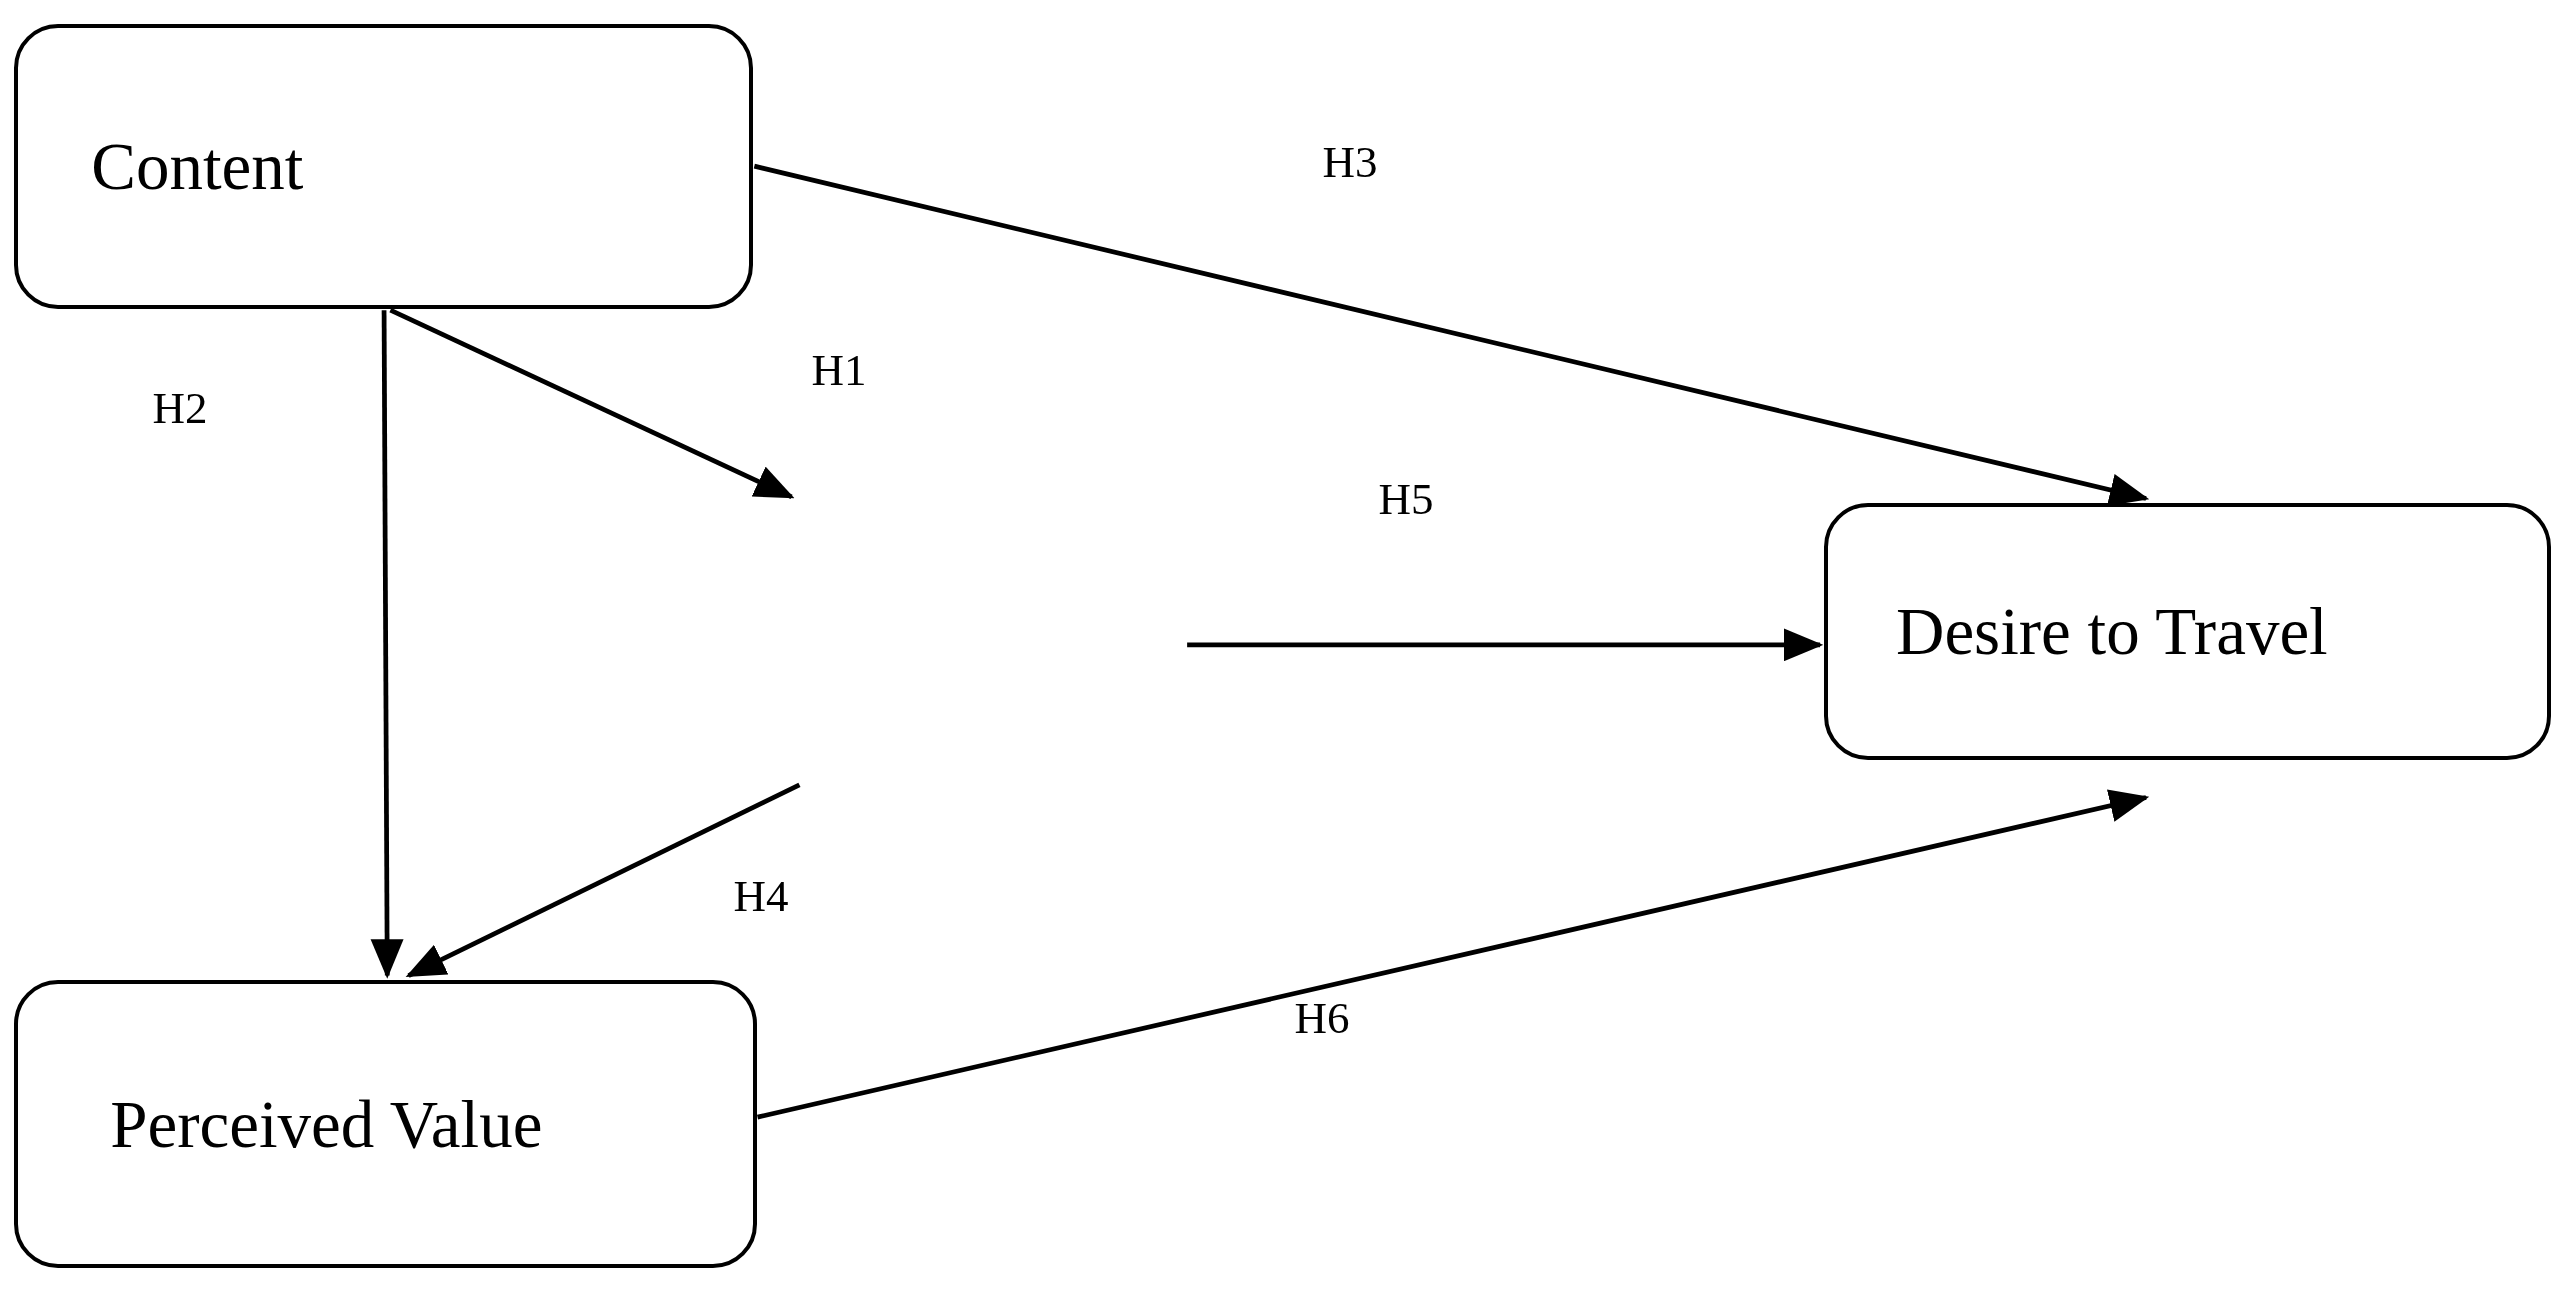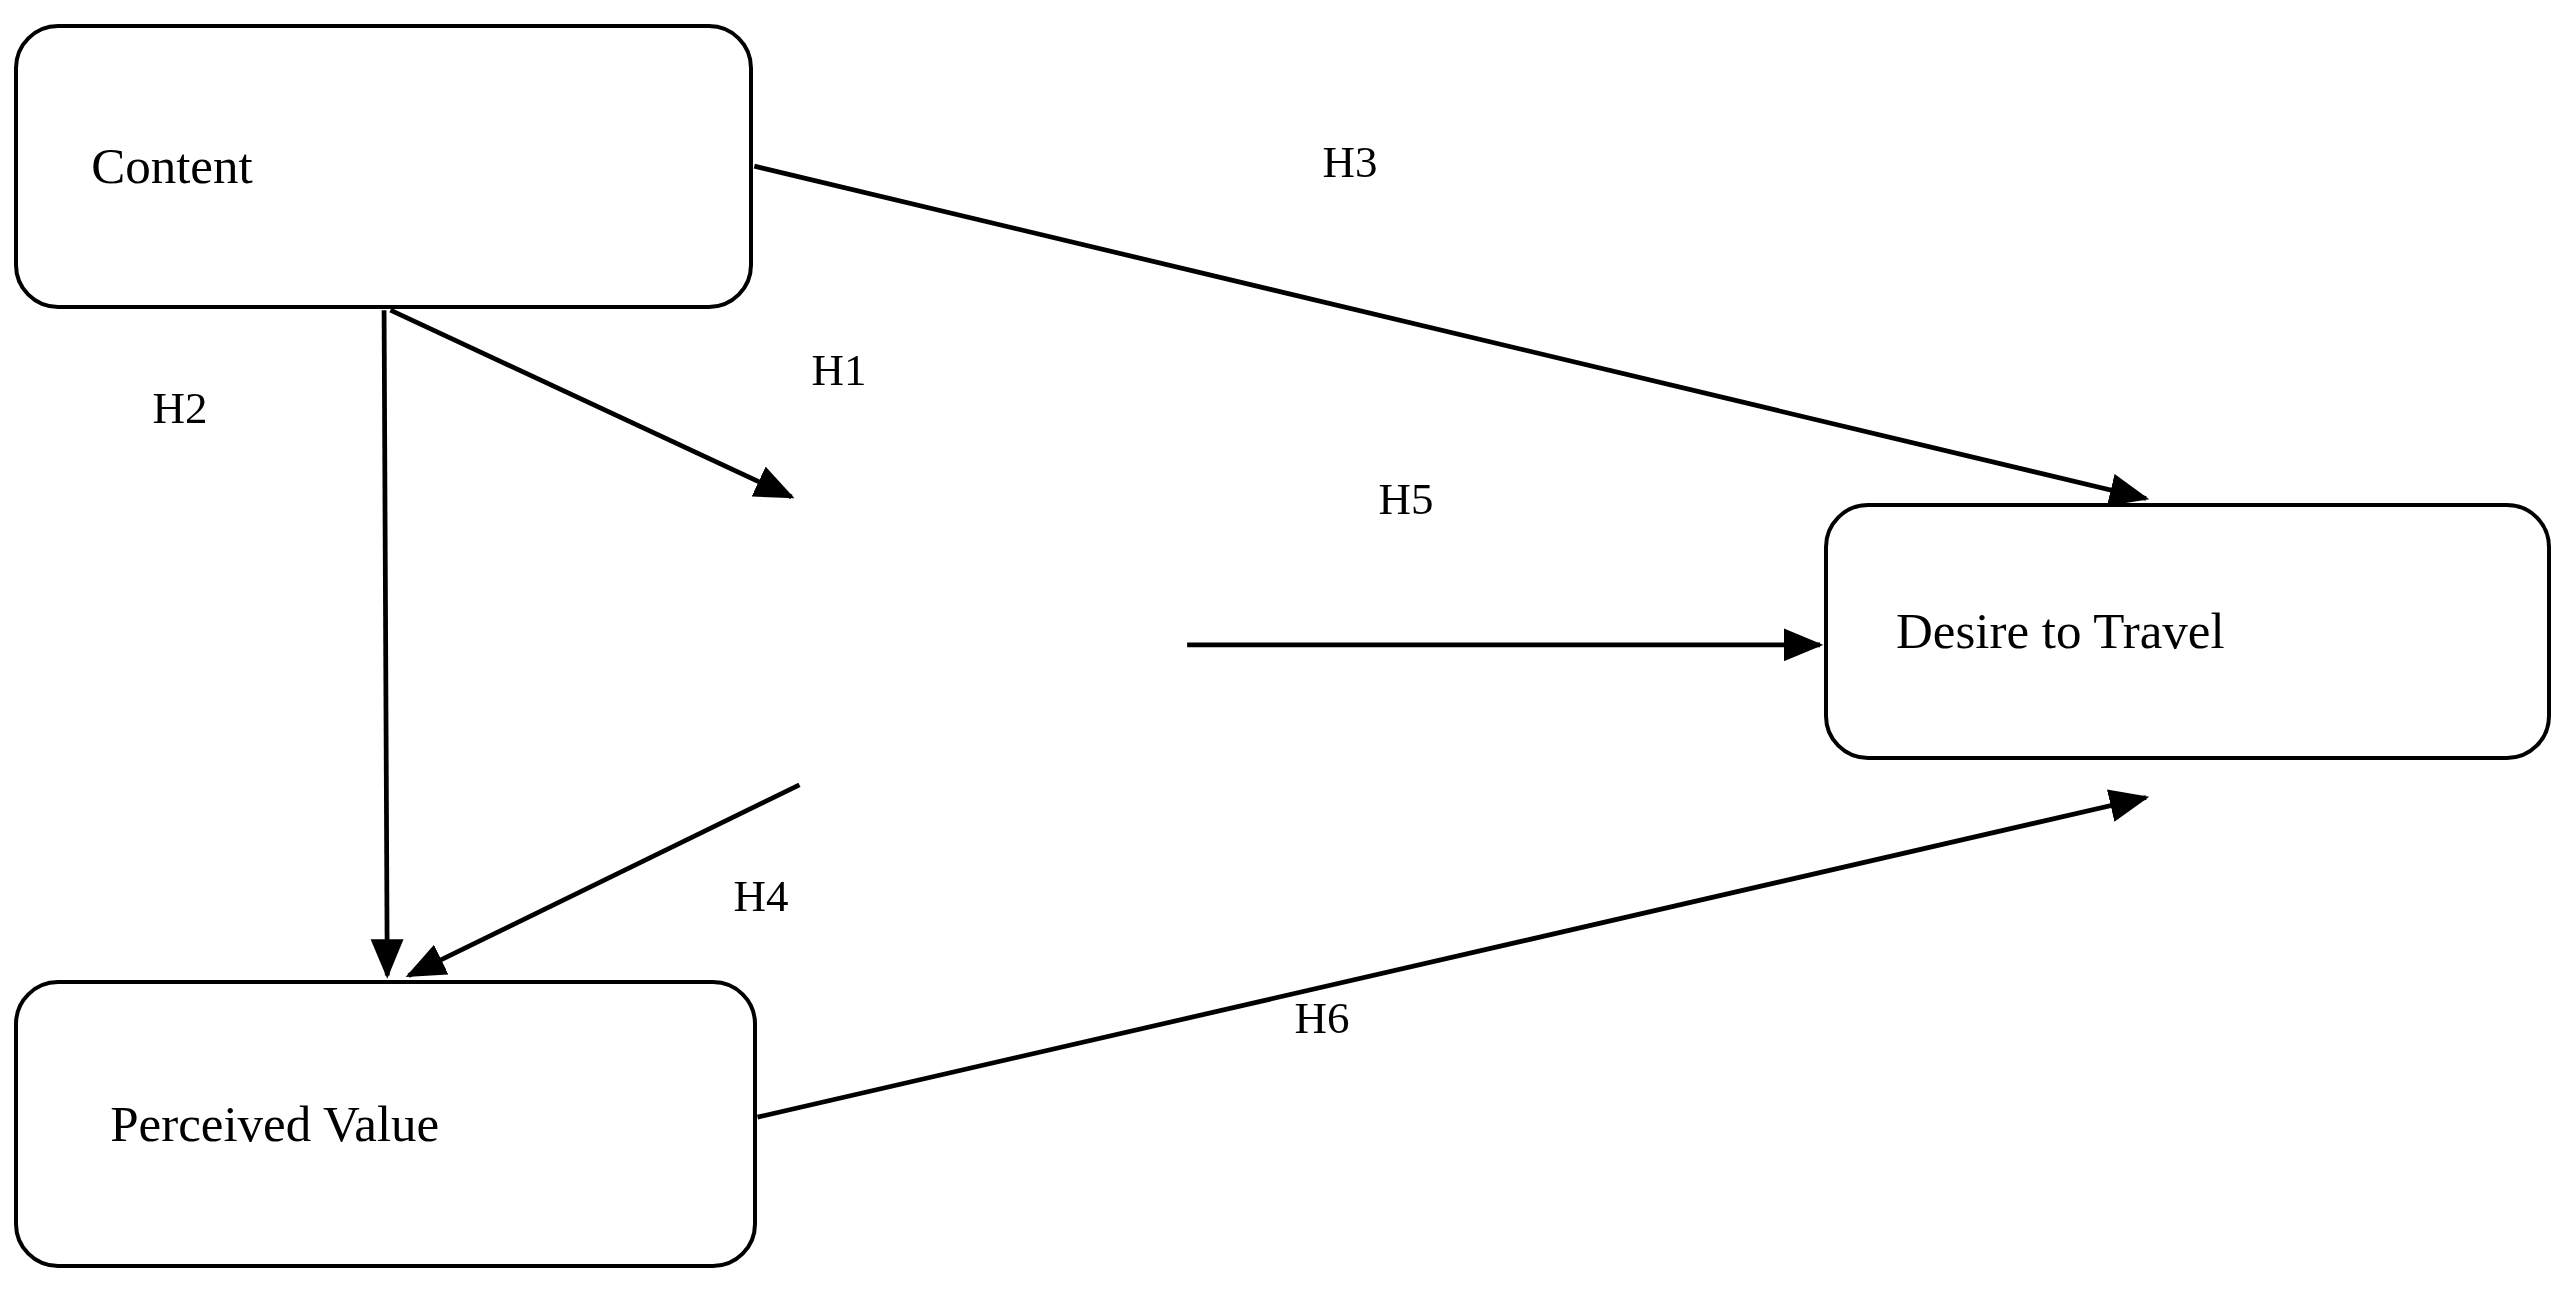--- a/index.html
+++ b/index.html
@@ -28,21 +28,21 @@
     stroke-width: 6;
   }
   .node {
     position: absolute;
     box-sizing: border-box;
     border: 4.7px solid #000000;
     border-radius: 44px;
     background: #ffffff;
     display: flex;
     align-items: center;
-    font-size: 51px;
+    font-size: 67px;
     line-height: 87px;
   }
   .node-content        { left: 14.2px;   top: 24px;   width: 739px; height: 285px; padding-left: 73px; }
   .node-fitness        { left: 471px;  top: 501px;  width: 715px; height: 283px; padding-left: 46px; }
   .node-perceived      { left: 14.2px;   top: 980px; width: 743px; height: 288px; padding-left: 92px; }
   .node-desire         { left: 1824px; top: 503px;  width: 727px; height: 257px; padding-left: 68px; }
   .node-label { display: inline-block; }
   .node-fitness .node-label { max-width: 443px; }
   .edge-label {
     position: absolute;

